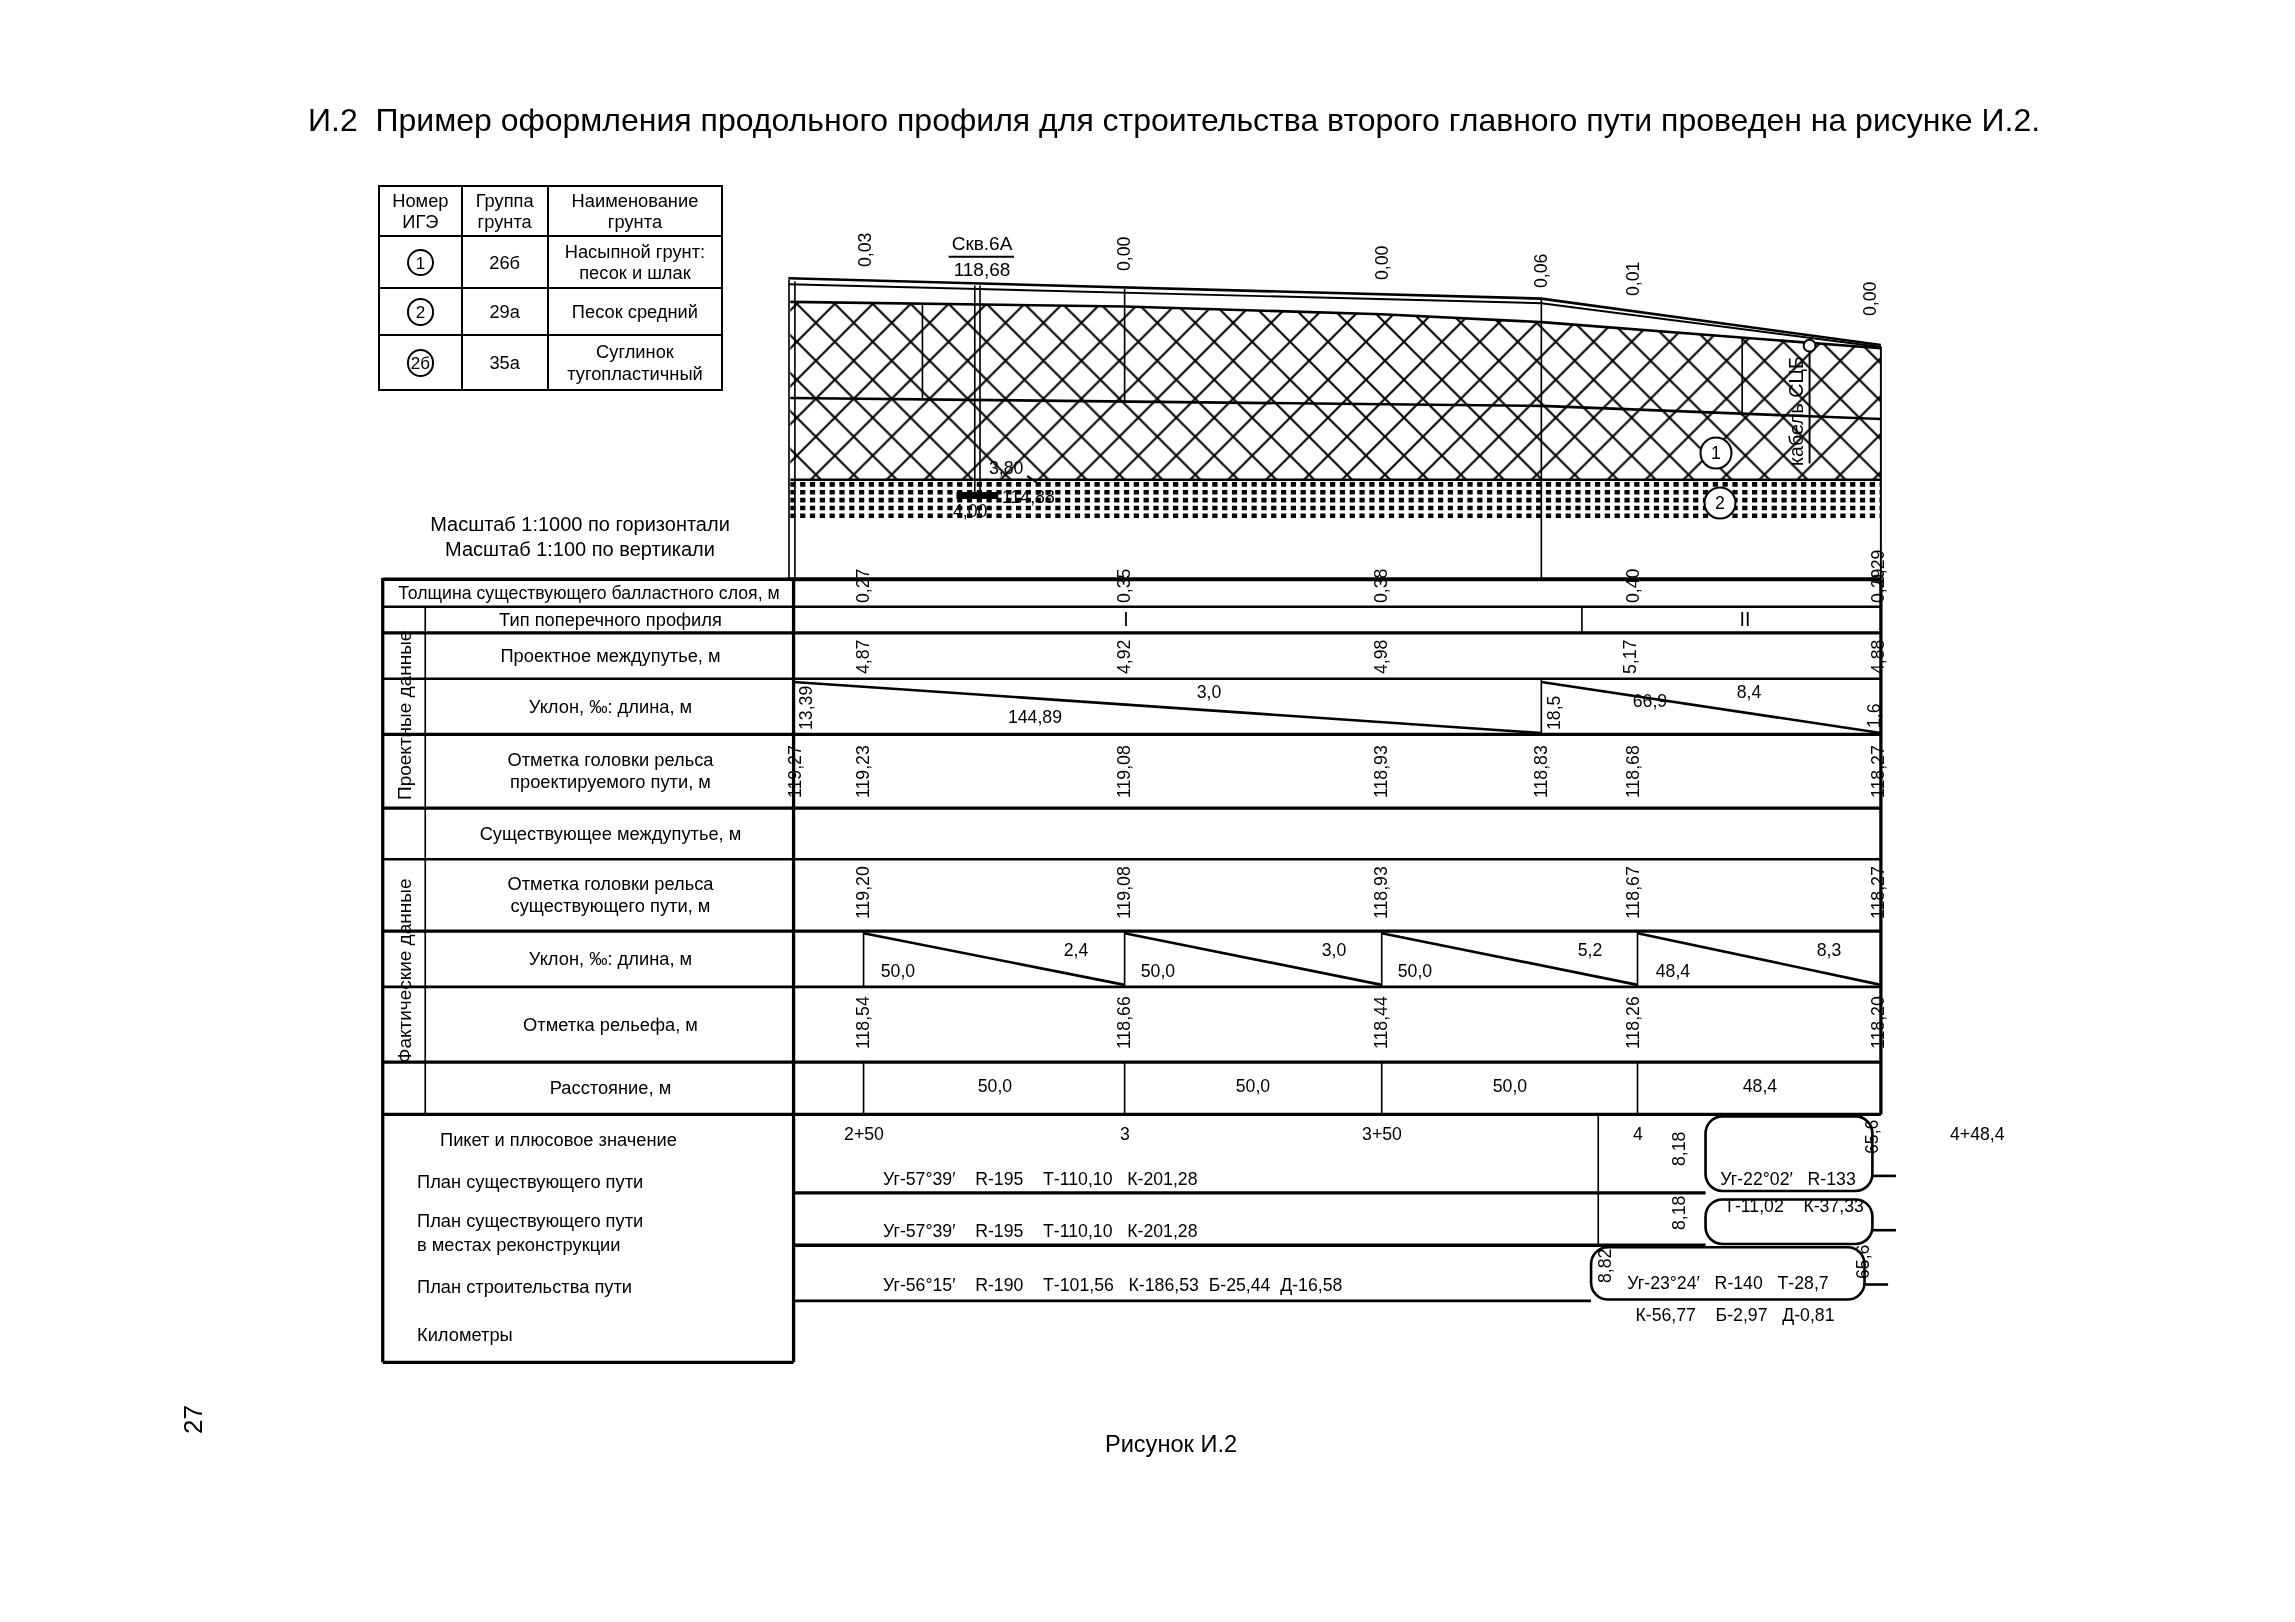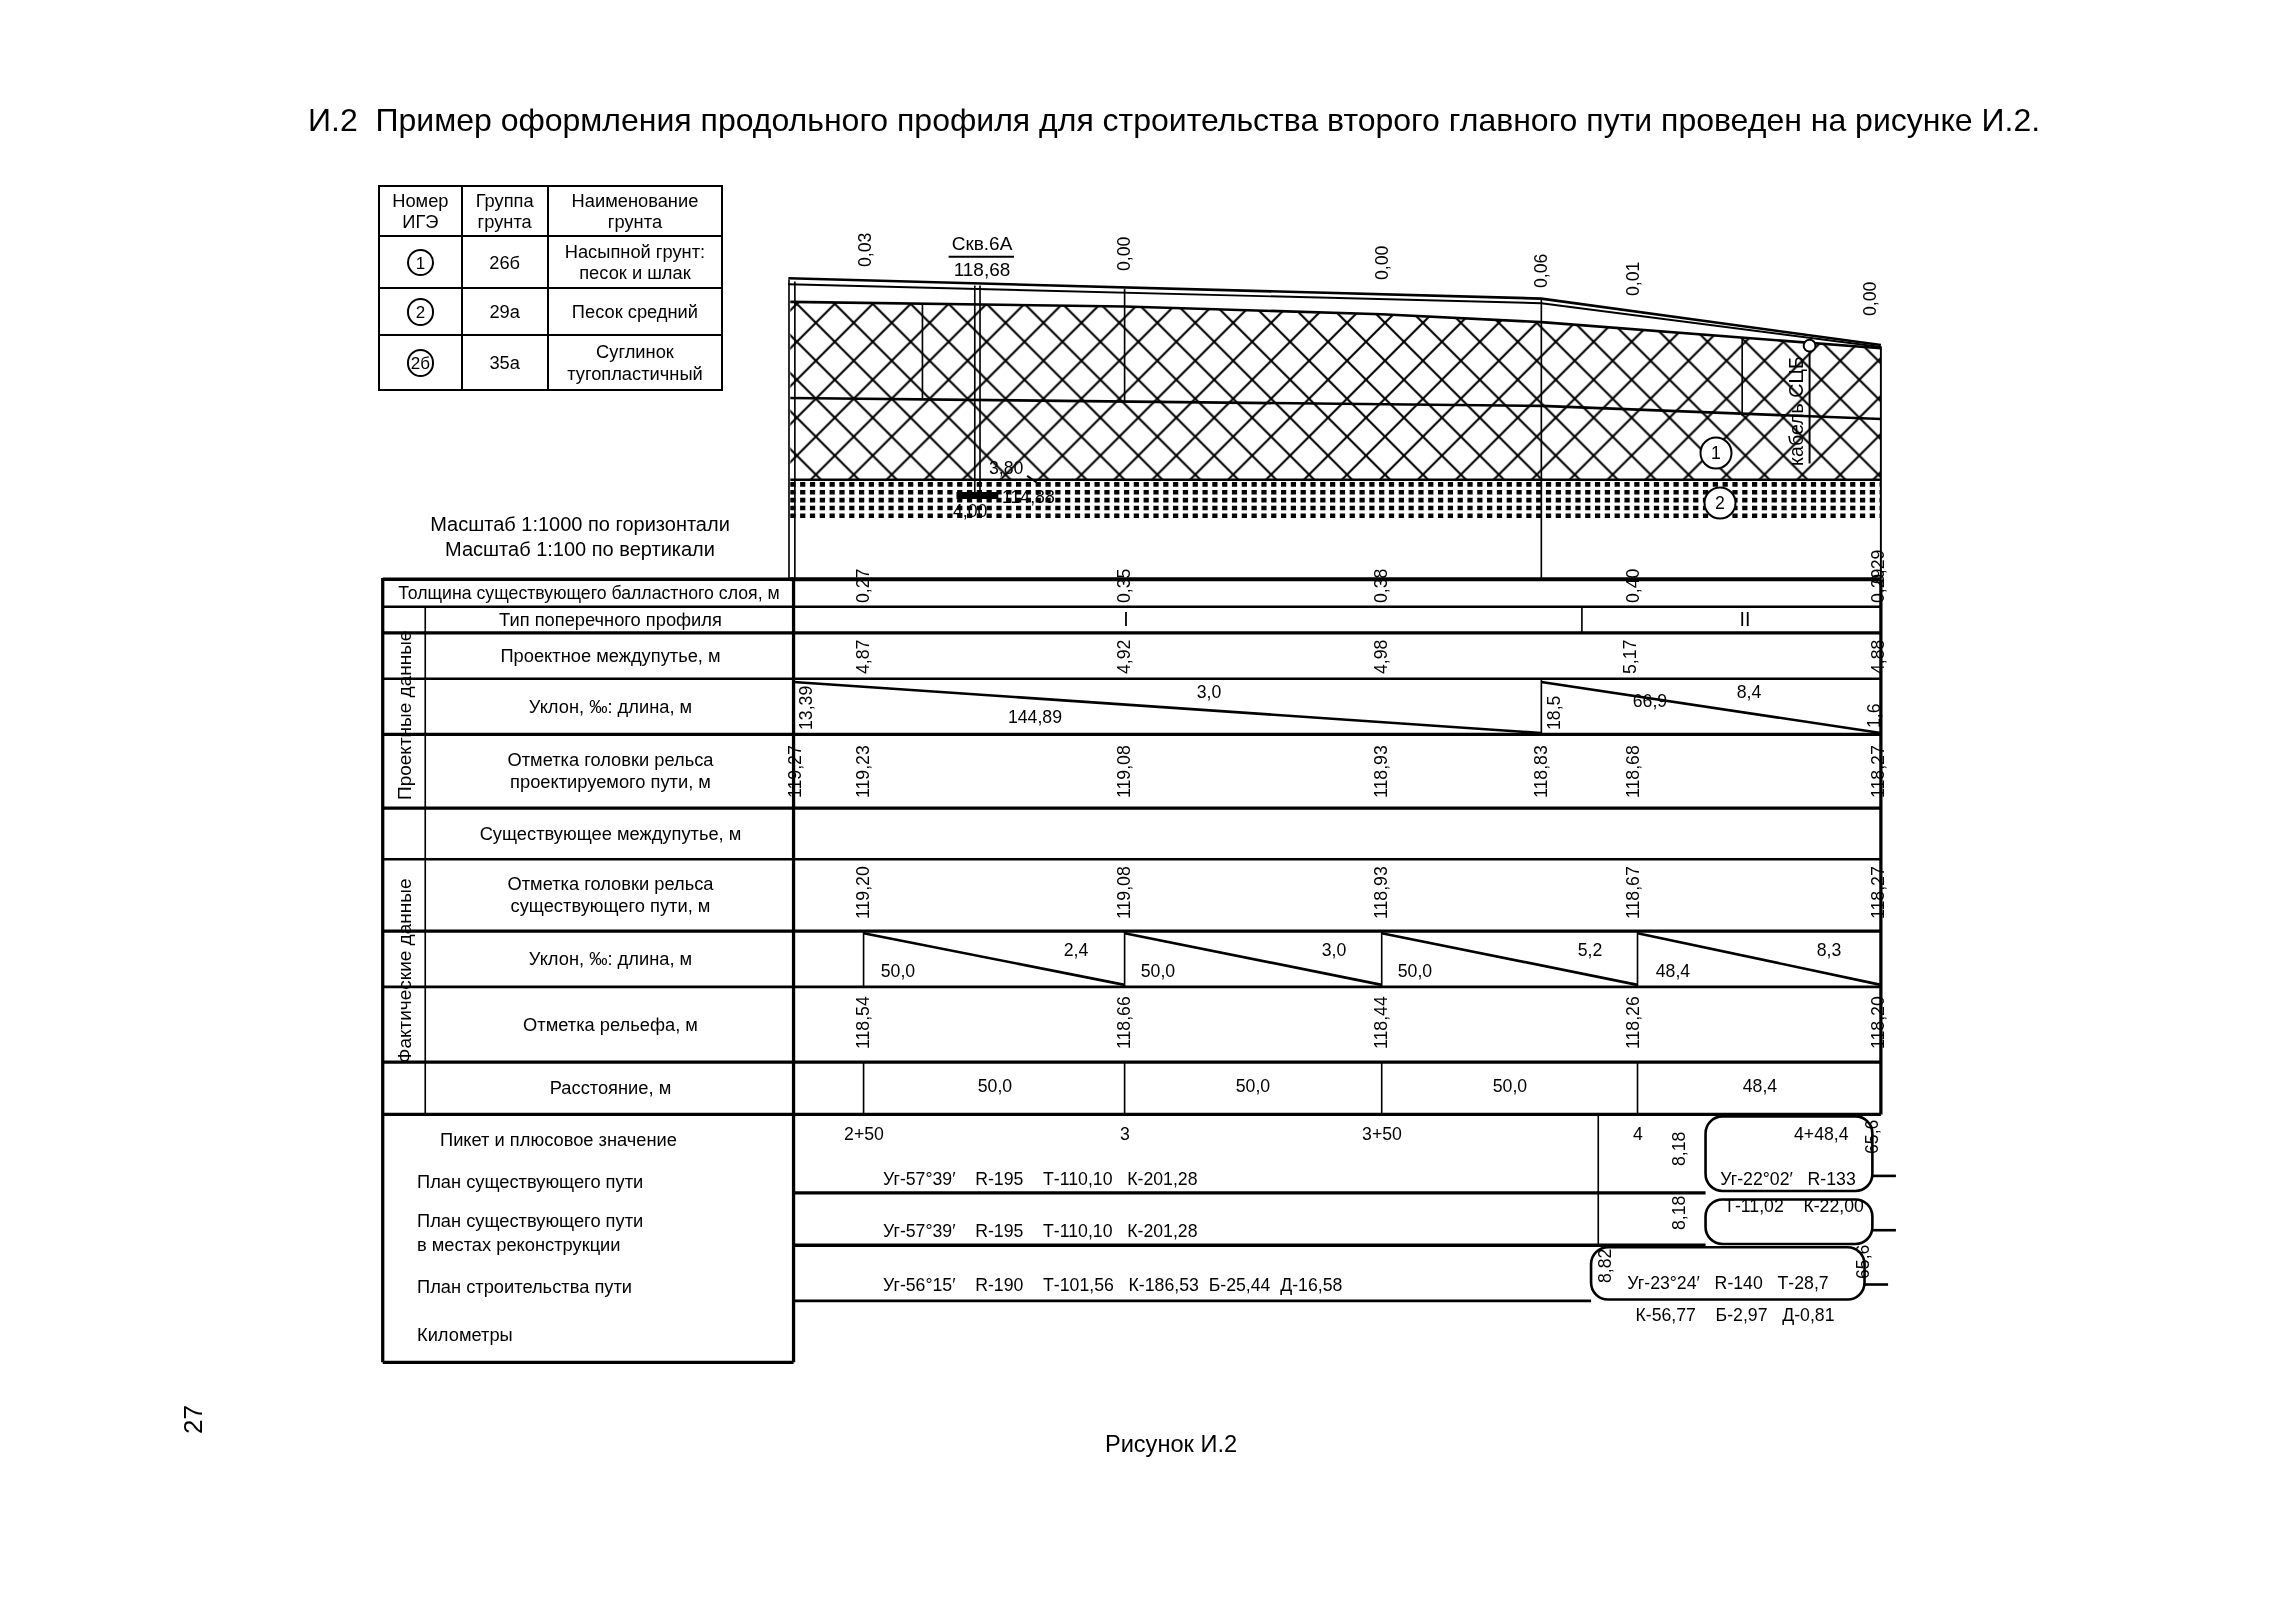--- a/index.html
+++ b/index.html
@@ -268,25 +268,25 @@
 <div class="t c" style="left:1253px;top:1076px;">50,0</div>
 <div class="t c" style="left:1510px;top:1076px;">50,0</div>
 <div class="t c" style="left:1760px;top:1076px;">48,4</div>
 
 <div class="t c" style="left:864px;top:1124px;">2+50</div>
 <div class="t c" style="left:1125px;top:1124px;">3</div>
 <div class="t c" style="left:1382px;top:1124px;">3+50</div>
 <div class="t c" style="left:1638px;top:1124px;">4</div>
 <div class="t vt" style="left:1669px;top:1166px;">8,18</div>
 <div class="t vt" style="left:1862px;top:1154px;">65,6</div>
-<div class="t" style="left:1794px;top:1124px;text-align:center;">4+48,4</div>
+<div class="t" style="left:1950px;top:1124px;text-align:center;">4+48,4</div>
 
 <div class="t" style="left:883px;top:1169px;">Уг-57°39′    R-195    Т-110,10   К-201,28</div>
 <div class="t c" style="left:1788px;top:1169px;">Уг-22°02′   R-133</div>
-<div class="t c" style="left:1794px;top:1196px;">Т-11,02    К-22,00</div>
+<div class="t c" style="left:1794px;top:1196px;">Т-11,02    К-37,33</div>
 <div class="t vt" style="left:1669px;top:1230px;">8,18</div>
 
 <div class="t" style="left:883px;top:1221px;">Уг-57°39′    R-195    Т-110,10   К-201,28</div>
 
 <div class="t" style="left:883px;top:1275px;">Уг-56°15′    R-190    Т-101,56   К-186,53  Б-25,44  Д-16,58</div>
 <div class="t vt" style="left:1595px;top:1283px;">8,82</div>
 <div class="t c" style="left:1728px;top:1273px;">Уг-23°24′   R-140   Т-28,7</div>
 <div class="t vt" style="left:1853px;top:1279px;">65,6</div>
 <div class="t c" style="left:1735px;top:1305px;">К-56,77    Б-2,97   Д-0,81</div>
 

